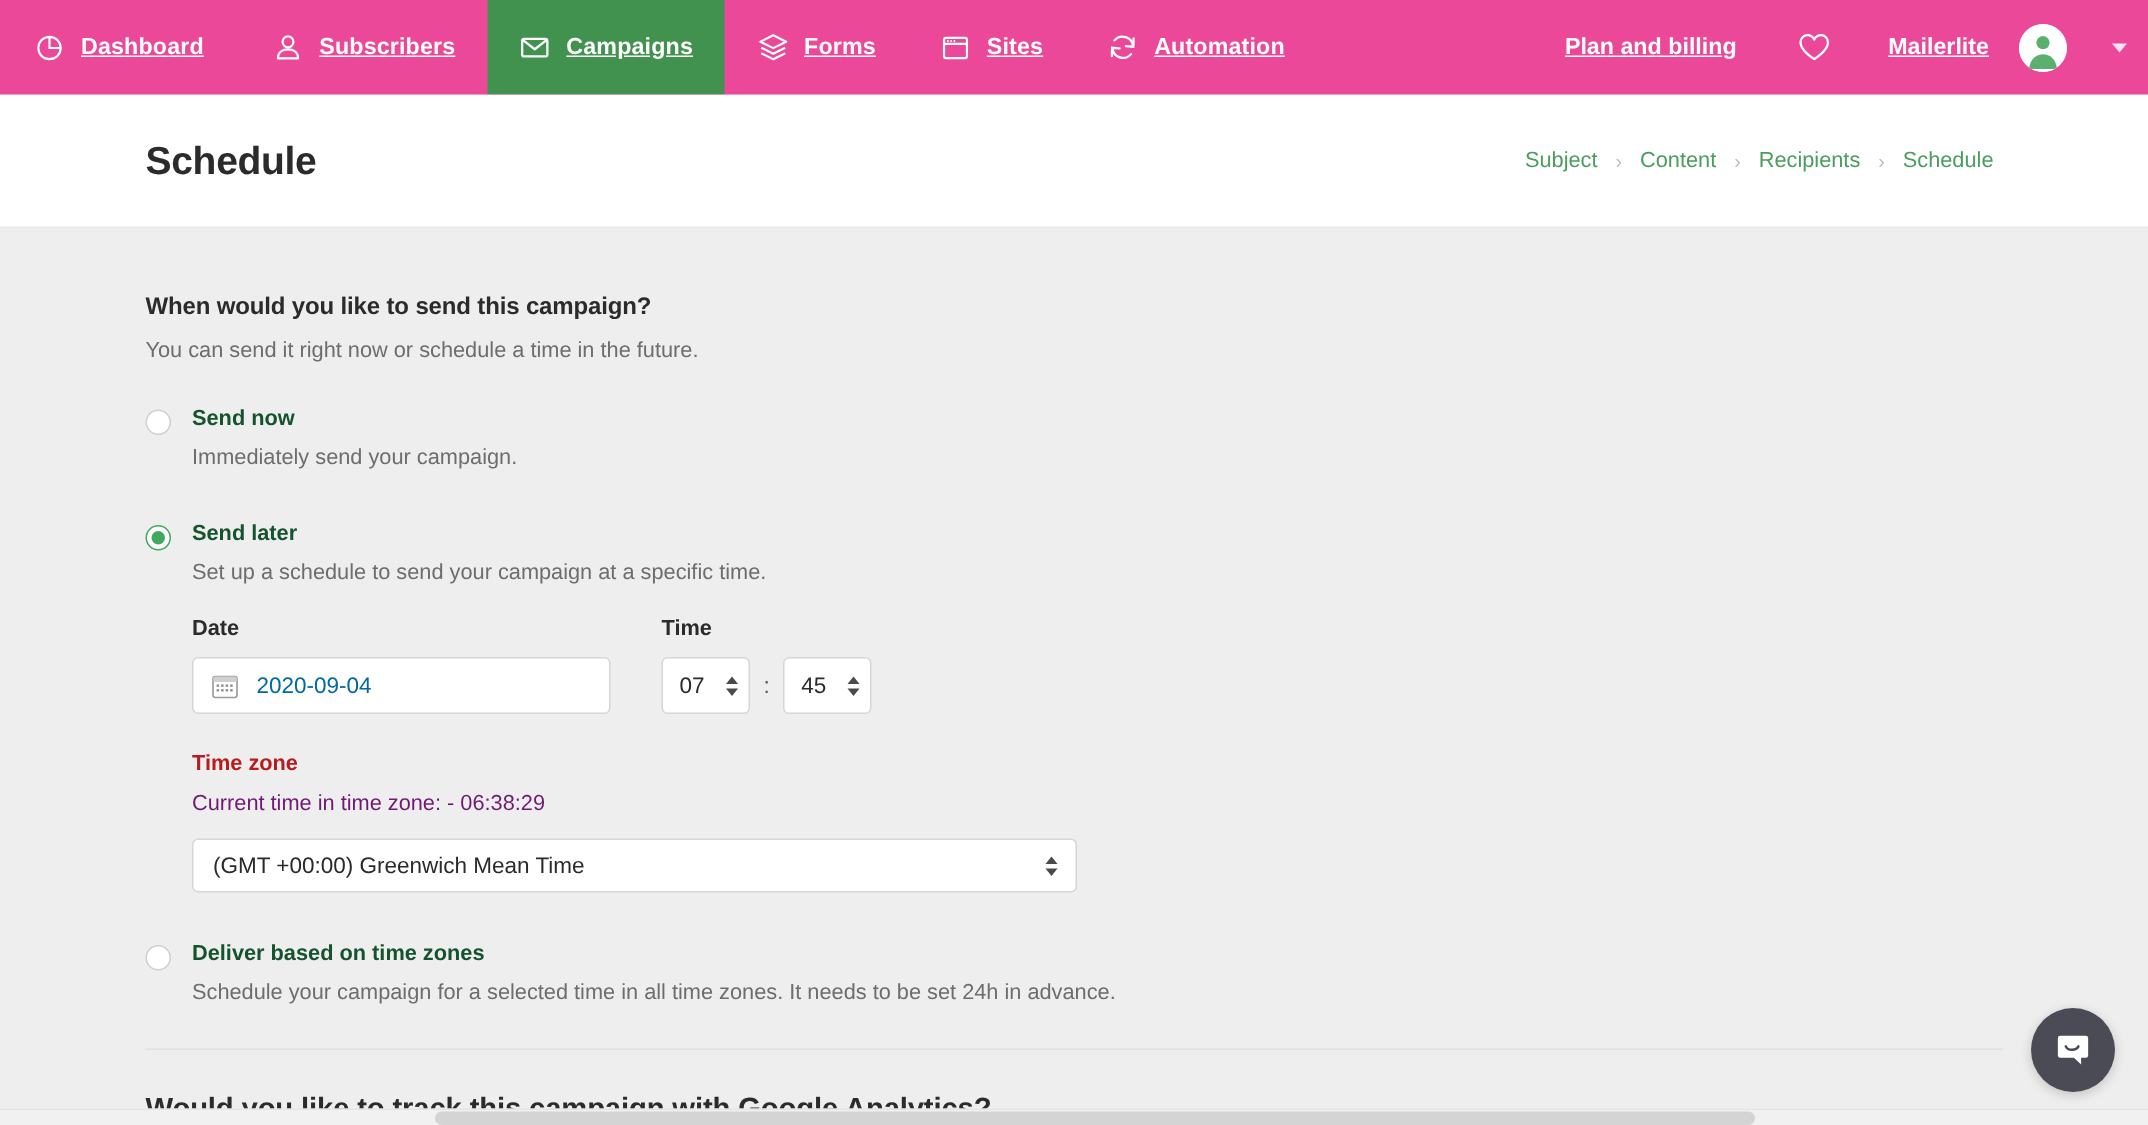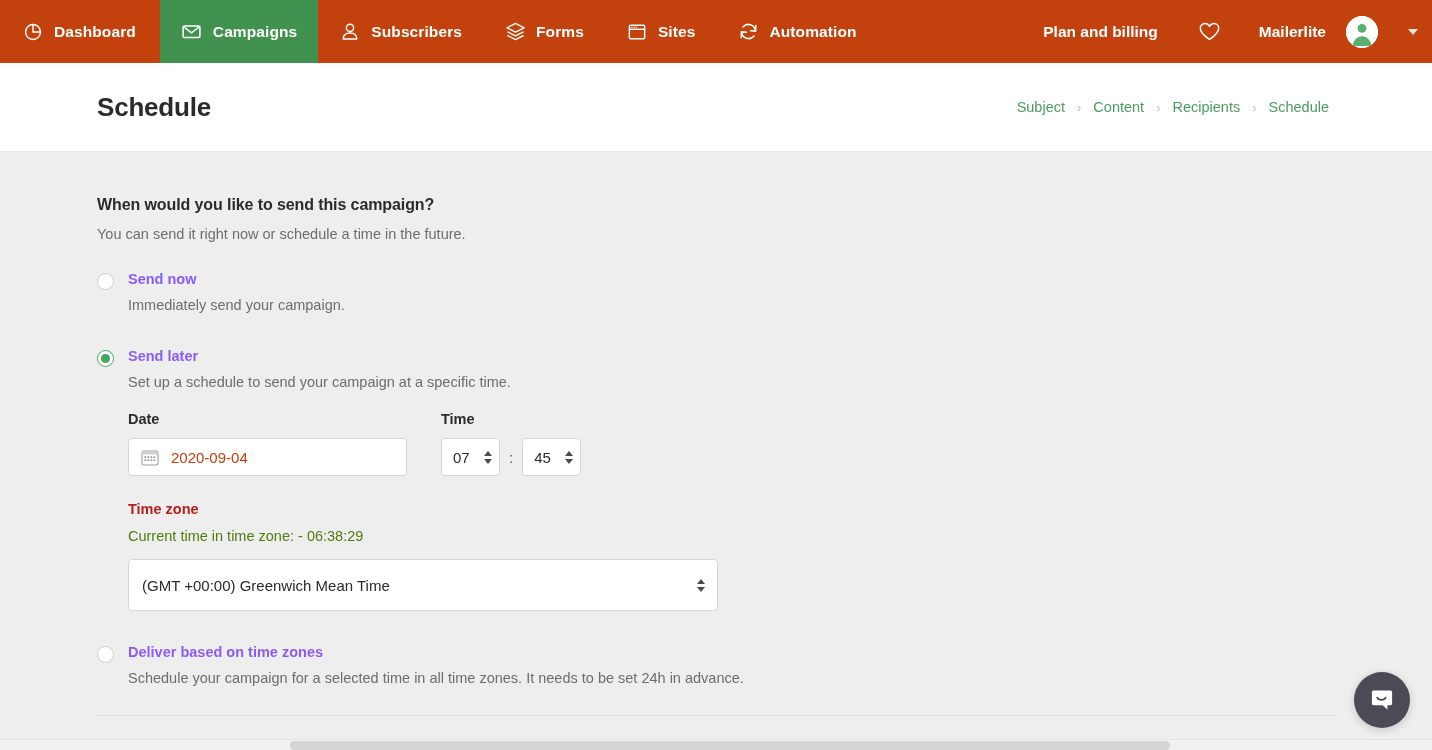--- a/index.html
+++ b/index.html
@@ -9,25 +9,26 @@
     overflow: hidden;
     background: #eeeeee;
     font-family: "Liberation Sans", sans-serif;
     -webkit-font-smoothing: antialiased;
   }
 
   
   .topnav {
     position: relative;
     height: 63px;
-    background: #c2410c;
+    background: #ec4899;
     display: flex;
     align-items: stretch;
     color: #ffffff;
     overflow: hidden;
+    text-decoration: underline;
   }
   .nav-left { display: flex; align-items: stretch; }
   .nav-item {
     display: flex;
     align-items: center;
     gap: 10px;
     padding: 0 21px;
     height: 63px;
     font-size: 15.5px;
     font-weight: bold;
@@ -112,59 +113,59 @@
     flex: 0 0 auto; margin-top: 2px; cursor: pointer;
     position: relative;
   }
   .radio.checked { border-color: #41a85f; }
   .radio.checked::after {
     content: ""; position: absolute;
     left: 2.5px; top: 2.5px; width: 9px; height: 9px;
     border-radius: 50%; background: #41a85f;
   }
   .radio-texts { margin-left: 14px; }
-  .radio-label { font-size: 14.5px; font-weight: bold; color: #8b5cf6; line-height: 17px; }
+  .radio-label { font-size: 14.5px; font-weight: bold; color: #14532d; line-height: 17px; }
   .radio-desc { font-size: 14.5px; color: #6d6d6d; margin-top: 9px; }
 
   
   .form-block { margin-left: 31px; }
   .field-row { display: flex; align-items: flex-start; margin-top: 21px; }
   .field-label {
     font-size: 14.5px; font-weight: bold; color: #2b2b2b; margin-bottom: 11px;
   }
   .date-group { width: 279px; }
   .date-input {
     height: 38px; background: #ffffff;
     border: 1px solid #d6d6d6; border-radius: 4px;
     display: flex; align-items: center; padding: 0 12px;
     cursor: text;
   }
   .cal-icon { width: 18px; height: 17px; flex: 0 0 auto; margin-right: 12px; }
-  .date-value { font-size: 15px; color: #c2410c; }
+  .date-value { font-size: 15px; color: #0369a1; }
 
   .time-group { margin-left: 34px; }
   .time-inputs { display: flex; align-items: center; }
   .num-input {
     width: 59px; height: 38px;
     background: #ffffff; border: 1px solid #d6d6d6; border-radius: 4px;
     display: flex; align-items: center; justify-content: space-between;
     padding: 0 7px 0 11px; cursor: text;
   }
   .num-value { font-size: 15px; color: #2b2b2b; }
   .spin { display: flex; flex-direction: column; gap: 3px; cursor: pointer; }
   .spin i { display: block; width: 0; height: 0; border-left: 4px solid transparent; border-right: 4px solid transparent; }
   .spin i.up { border-bottom: 5px solid #4a4a4a; }
   .spin i.down { border-top: 5px solid #4a4a4a; }
   .colon { font-size: 15px; color: #5a5a5a; padding: 0 9px; }
 
   .tz-label { font-size: 14.5px; font-weight: bold; color: #b91c1c; margin-top: 25px; }
-  .tz-current { font-size: 14.5px; color: #4d7c0f; margin-top: 11px; }
+  .tz-current { font-size: 14.5px; color: #701a75; margin-top: 11px; }
   .tz-select {
     margin-top: 15px;
-    width: 590px; height: 52px;
+    width: 590px; height: 36px;
     background: #ffffff; border: 1px solid #d6d6d6; border-radius: 4px;
     display: flex; align-items: center; justify-content: space-between;
     padding: 0 12px 0 13px; cursor: pointer;
   }
   .tz-value { font-size: 15px; color: #2b2b2b; }
   .sel-arrows { display: flex; flex-direction: column; gap: 3px; }
   .sel-arrows i { display: block; width: 0; height: 0; border-left: 4px solid transparent; border-right: 4px solid transparent; }
   .sel-arrows i.up { border-bottom: 5px solid #4a4a4a; }
   .sel-arrows i.down { border-top: 5px solid #4a4a4a; }
 
@@ -201,38 +202,38 @@
     <div class="nav-item first">
       <span class="nav-icon">
         <svg width="20" height="20" viewBox="0 0 22 22" fill="none" stroke="#fff" stroke-width="1.6">
           <circle cx="11" cy="11" r="8.2"></circle>
           <path d="M11 2.8 L11 11 L19.2 11" stroke-linecap="round"></path>
         </svg>
       </span>
       <span>Dashboard</span>
     </div>
 
+    <div class="nav-item">
+      <span class="nav-icon">
+        <svg width="20" height="21" viewBox="0 0 22 22" fill="none" stroke="#fff" stroke-width="1.6">
+          <circle cx="11" cy="7" r="4"></circle>
+          <path d="M3.6 19.2 C3.6 14.6 7 12.6 11 12.6 C15 12.6 18.4 14.6 18.4 19.2 Z" stroke-linejoin="round"></path>
+        </svg>
+      </span>
+      <span>Subscribers</span>
+    </div>
+
     <div class="nav-item active">
       <span class="nav-icon">
         <svg width="21" height="21" viewBox="0 0 22 22" fill="none" stroke="#fff" stroke-width="1.6">
           <rect x="2.2" y="5.2" width="17.6" height="12.2" rx="1.4"></rect>
           <path d="M2.8 6 L11 12.4 L19.2 6" stroke-linecap="round" stroke-linejoin="round"></path>
         </svg>
       </span>
       <span>Campaigns</span>
-    </div>
-
-    <div class="nav-item">
-      <span class="nav-icon">
-        <svg width="20" height="21" viewBox="0 0 22 22" fill="none" stroke="#fff" stroke-width="1.6">
-          <circle cx="11" cy="7" r="4"></circle>
-          <path d="M3.6 19.2 C3.6 14.6 7 12.6 11 12.6 C15 12.6 18.4 14.6 18.4 19.2 Z" stroke-linejoin="round"></path>
-        </svg>
-      </span>
-      <span>Subscribers</span>
     </div>
 
     <div class="nav-item">
       <span class="nav-icon">
         <svg width="21" height="21" viewBox="0 0 22 22" fill="none" stroke="#fff" stroke-width="1.5" stroke-linejoin="round">
           <path d="M11 2.6 L20 7.1 L11 11.6 L2 7.1 Z"></path>
           <path d="M2.6 11.3 L11 15.5 L19.4 11.3"></path>
           <path d="M2.6 15.2 L11 19.4 L19.4 15.2"></path>
         </svg>
       </span>

